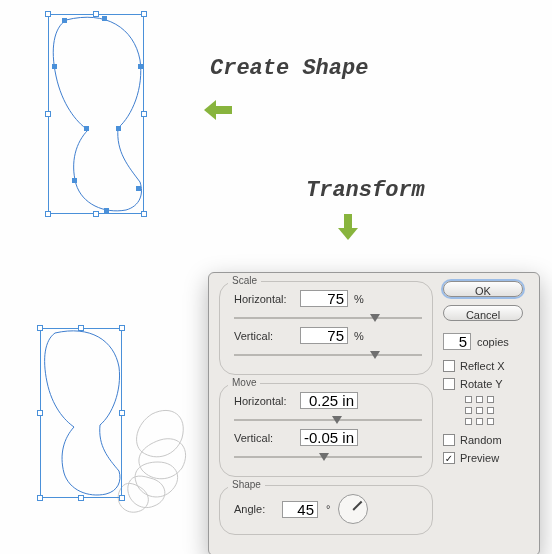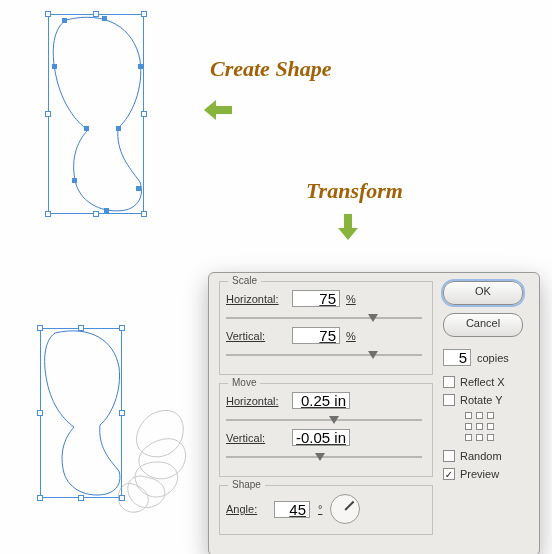--- a/index.html
+++ b/index.html
@@ -8,24 +8,24 @@
     height: 554px;
     background: #fefefe;
     font-family: "Lucida Grande", Arial, sans-serif;
     font-size: 11px;
     color: #333;
     position: relative;
     overflow: hidden;
   }
   .anno-title {
     position: absolute;
-    font-family: Liberation Serif, serif;
+    font-family: Liberation Mono, monospace;
     font-size: 22px;
     font-style: italic;
-    color: #a16207;
+    color: #404040;
     font-weight: bold;
   }
   .arrow-down {
     position: absolute;
     width: 0; height: 0;
   }
   .arrow-down .stem {
     position: absolute; left: 50%; transform: translateX(-50%);
     width: 8px; height: 14px; background: #88b43d;
   }
@@ -95,25 +95,24 @@
   }
   .dialog .body {
     display: flex;
     padding: 8px 10px 12px 10px;
     gap: 10px;
   }
   .left-col { flex: 1; }
   .right-col { width: 86px; }
   fieldset.grp {
     border: 1px solid #c4c2bf;
-    border-radius: 0;
-    padding: 8px 10px 10px 6px;
+    border-radius: 16px;
+    padding: 8px 10px 10px 14px;
     margin-bottom: 8px;
     position: relative;
-    text-decoration: underline;
   }
   fieldset.grp > .legend {
     position: absolute; top: -7px; left: 8px;
     background: #eceae7; padding: 0 4px;
     font-size: 10px; color: #555;
   }
   .row {
     display: flex; align-items: center; gap: 6px;
     margin-bottom: 8px;
   }
@@ -145,21 +144,21 @@
     border: 1px solid #9a9a9a; background: #f7f6f4;
     position: relative;
   }
   .angle-dial .needle {
     position:absolute; left:50%; top:50%;
     width: 12px; height: 1.5px; background: #444;
     transform-origin: left center;
     transform: rotate(-45deg);
   }
   .btn {
-    display:block; width: 80px; height: 24px;
+    display:block; width: 80px; height: 16px;
     border: 1px solid #8e8e8e; border-radius: 11px;
     background: linear-gradient(#fdfdfd, #e2e1df);
     font-size: 11px; text-align:center; line-height:18px;
     margin-bottom: 8px; position: relative;
   }
   .btn.primary {
     box-shadow: 0 0 0 2px rgba(90,150,230,0.55);
   }
   .chk-row { display:flex; align-items:center; gap:5px; margin-bottom:6px; font-size:11px;}
   .chk { width:12px; height:12px; border:1px solid #8a8a8a; background:#fff;

